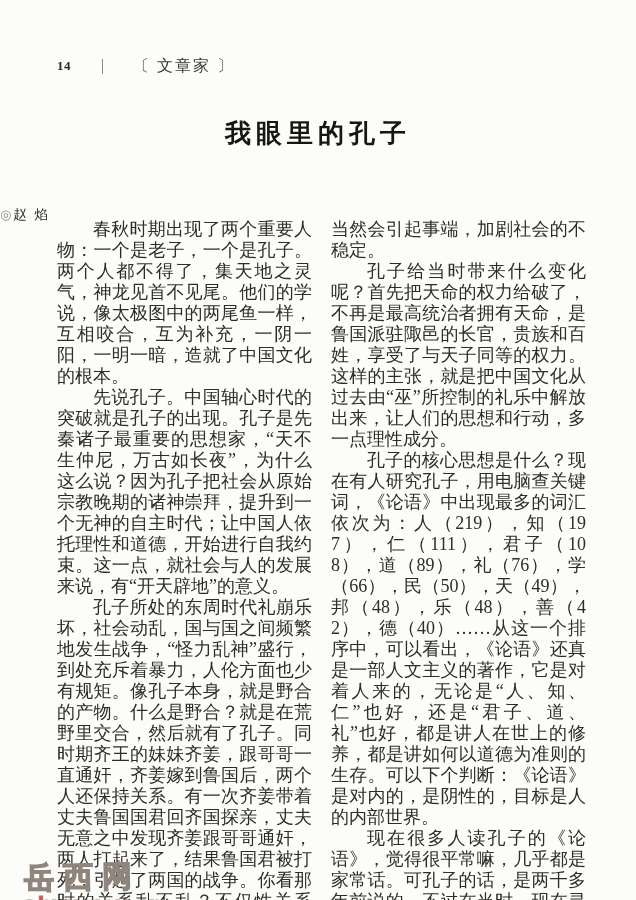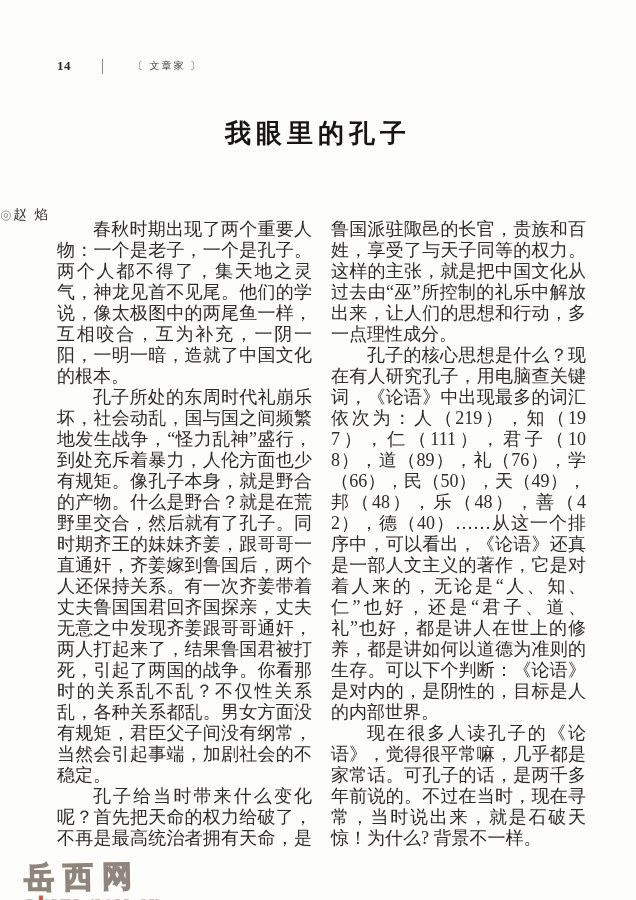--- a/index.html
+++ b/index.html
@@ -28,21 +28,21 @@
     font-size: 13px;
     letter-spacing: 0.5px;
     color: #2b2926;
   }
   .header-divider {
     width: 1px; height: 15px;
     background: #8a8a86;
     margin: 0 9px 0 10px;
   }
   .section-label {
-    font-size: 10px;
+    font-size: 16px;
     color: #3a3834;
     letter-spacing: 2px;
   }
   
   .title {
     position: absolute;
     top: 116px; left: 0;
     width: 100%;
     text-align: center;
     font-size: 26px;
@@ -121,20 +121,21 @@
 
   <h1 class="title">我眼里的孔子</h1>
 
   <div class="byline">
     <span class="marker">◎</span><span>赵 焰</span>
   </div>
 
   <div class="article">
 
   <p>春秋时期出现了两个重要人物：一个是老子，一个是孔子。两个人都不得了，集天地之灵气，神龙见首不见尾。他们的学说，像太极图中的两尾鱼一样，互相咬合，互为补充，一阴一阳，一明一暗，造就了中国文化的根本。</p>
+      <p>先说孔子。中国轴心时代的突破就是孔子的出现。孔子是先秦诸子最重要的思想家，“天不生仲尼，万古如长夜”，为什么这么说？因为孔子把社会从原始宗教晚期的诸神崇拜，提升到一个无神的自主时代；让中国人依托理性和道德，开始进行自我约束。这一点，就社会与人的发展来说，有“开天辟地”的意义。</p>
       <p>孔子所处的东周时代礼崩乐坏，社会动乱，国与国之间频繁地发生战争，“怪力乱神”盛行，到处充斥着暴力，人伦方面也少有规矩。像孔子本身，就是野合的产物。什么是野合？就是在荒野里交合，然后就有了孔子。同时期齐王的妹妹齐姜，跟哥哥一直通奸，齐姜嫁到鲁国后，两个人还保持关系。有一次齐姜带着丈夫鲁国国君回齐国探亲，丈夫无意之中发现齐姜跟哥哥通奸，两人打起来了，结果鲁国君被打死，引起了两国的战争。你看那时的关系乱不乱？不仅性关系乱，各种关系都乱。男女方面没有规矩，君臣父子间没有纲常，当然会引起事端，加剧社会的不稳定。</p>
       <p>孔子给当时带来什么变化呢？首先把天命的权力给破了，不再是最高统治者拥有天命，是鲁国派驻陬邑的长官，贵族和百姓，享受了与天子同等的权力。这样的主张，就是把中国文化从过去由“巫”所控制的礼乐中解放出来，让人们的思想和行动，多一点理性成分。</p>
       <p>孔子的核心思想是什么？现在有人研究孔子，用电脑查关键词，《论语》中出现最多的词汇依次为：人（219），知（197），仁（111），君子（108），道（89），礼（76），学（66），民（50），天（49），邦（48），乐（48），善（42），德（40）……从这一个排序中，可以看出，《论语》还真是一部人文主义的著作，它是对着人来的，无论是“人、知、仁”也好，还是“君子、道、礼”也好，都是讲人在世上的修养，都是讲如何以道德为准则的生存。可以下个判断：《论语》是对内的，是阴性的，目标是人的内部世界。</p>
       <p>现在很多人读孔子的《论语》，觉得很平常嘛，几乎都是家常话。可孔子的话，是两千多年前说的。不过在当时，现在寻常，当时说出来，就是石破天惊！为什么? 背景不一样。</p>
     </div>
 
   <div class="watermark">
     <span class="wm-name">岳西网</span>
     <span class="wm-url">ahyx.gov.cn</span>
   </div>

